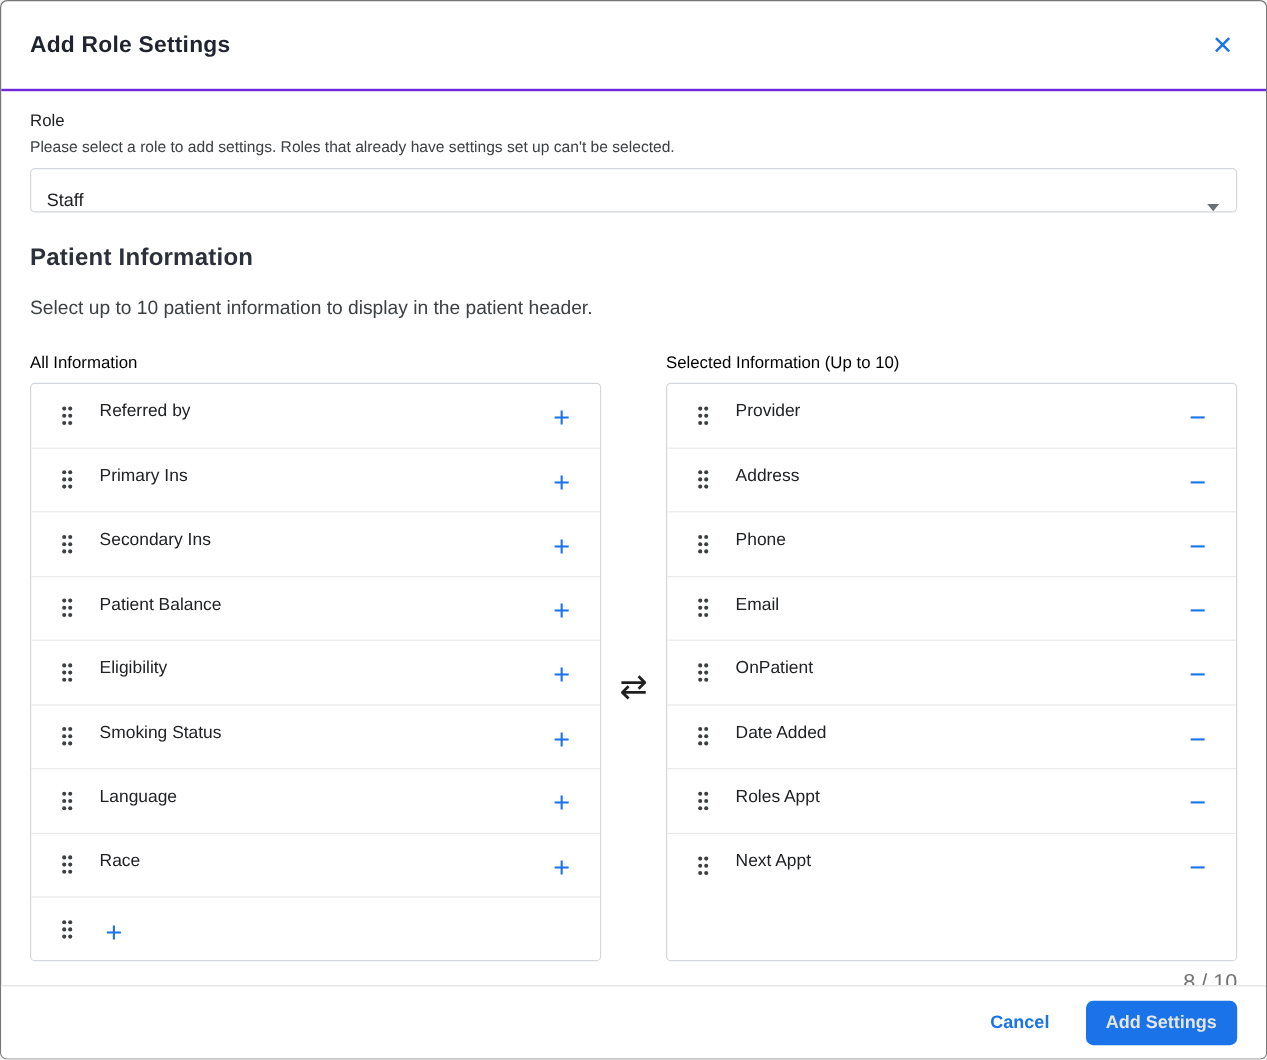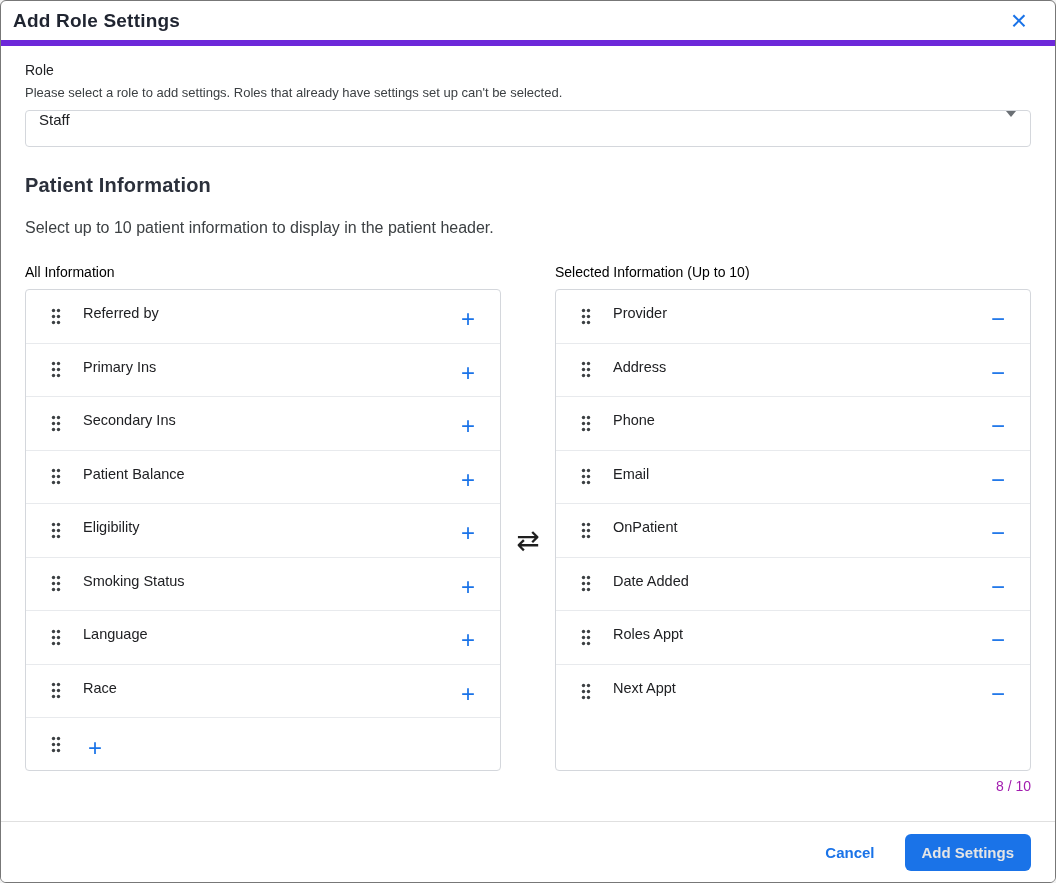--- a/index.html
+++ b/index.html
@@ -14,27 +14,27 @@
     height: 883px;
     background: #ffffff;
     border: 1px solid #777777;
     border-radius: 6px;
     display: flex;
     flex-direction: column;
     overflow: hidden;
   }
   
   .modal-header {
-    height: 45px;
+    height: 75px;
     flex: 0 0 auto;
     display: flex;
     align-items: center;
     justify-content: space-between;
-    padding: 0 26px 0 12px;
-    border-bottom: 6px solid #6d28d9;
+    padding: 0 26px 0 24px;
+    border-bottom: 2px solid #6d28d9;
   }
   .modal-title {
     font-size: 19px;
     font-weight: 700;
     color: #1f2430;
     letter-spacing: .2px;
   }
   .close-btn {
     background: none;
     border: none;
@@ -61,21 +61,21 @@
     font-size: 13px;
     color: #3c4043;
   }
   .select-box {
     margin-top: 10px;
     height: 37px;
     width: 100%;
     border: 1px solid #d4d7dc;
     border-radius: 4px;
     display: flex;
-    align-items: flex-start;
+    align-items: flex-end;
     justify-content: space-between;
     padding: 0 14px 0 13px;
     font-size: 15px;
     color: #202124;
     cursor: pointer;
     background: #fff;
   }
   .caret {
     width: 0; height: 0;
     border-left: 5px solid transparent;
@@ -156,22 +156,22 @@
   }
   .swap-glyph {
     font-size: 28px;
     color: #1f1f1f;
     line-height: 1;
     user-select: none;
   }
   .counter {
     margin-top: 7px;
     align-self: flex-end;
-    font-size: 14px;
-    color: #a21caf;
+    font-size: 18px;
+    color: #737373;
   }
   
   .modal-footer {
     margin-top: auto;
     flex: 0 0 auto;
     height: 61px;
     border-top: 1px solid #e0e0e0;
     display: flex;
     align-items: center;
     justify-content: flex-end;

